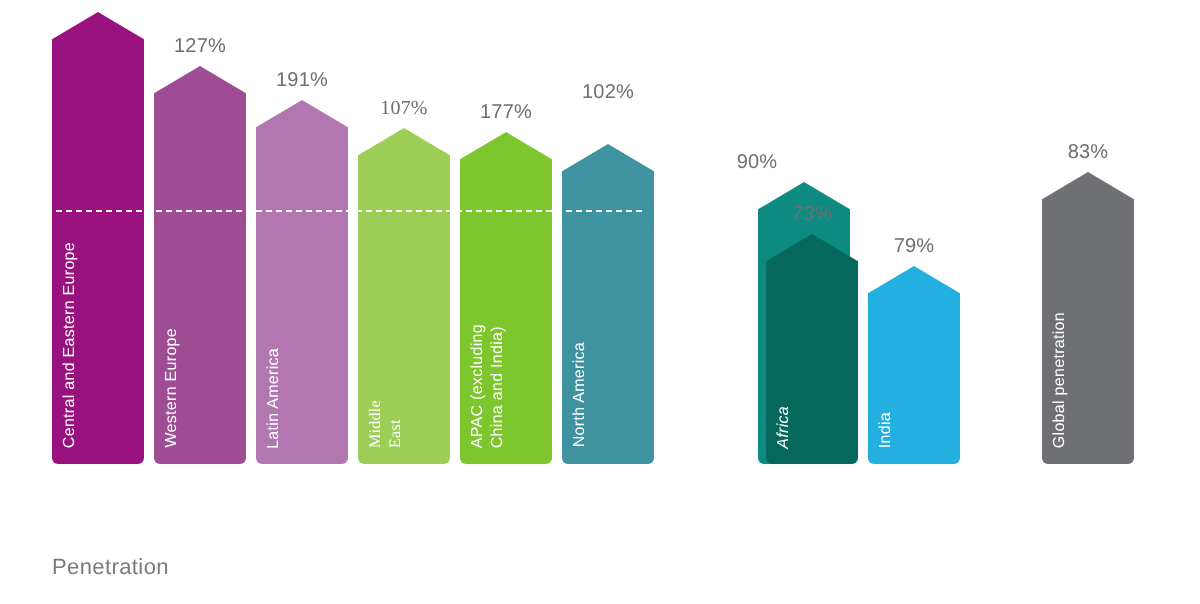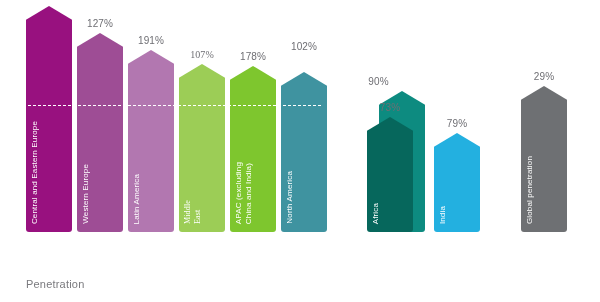--- a/index.html
+++ b/index.html
@@ -137,21 +137,21 @@
         <div class="bar-shape" style="height: 168px;">
           <div class="bar-body" style="height: 146px; background: rgb(156, 205, 86);"></div>
           <div class="bar-head" style="background: rgb(156, 205, 86);"></div>
           <div class="bar-label-wrap">
             <div class="bar-label-text">Middle
 East</div>
           </div>
         </div>
       </div>
       <div class="bar-group" style="left: 230px; bottom: 40px; height: 166px;">
-        <div class="bar-value" style="bottom: 170px;">178%</div>
+        <div class="bar-value" style="bottom: 170px;">177%</div>
         <div class="bar-shape" style="height: 166px;">
           <div class="bar-body" style="height: 144px; background: rgb(126, 198, 46);"></div>
           <div class="bar-head" style="background: rgb(126, 198, 46);"></div>
           <div class="bar-label-wrap">
             <div class="bar-label-text">APAC (excluding
 China and India)</div>
           </div>
         </div>
       </div>
       <div class="bar-group" style="left: 281px; bottom: 40px; height: 160px;">
@@ -167,42 +167,42 @@
       <div class="bar-group" style="left: 332px; bottom: 40px; height: 141px; padding-left: 47px;">
         <div class="bar-value" style="bottom: 145px;">90%</div>
         <div class="bar-shape" style="height: 141px;">
           <div class="bar-body" style="height: 119px; background: rgb(13, 139, 128);"></div>
           <div class="bar-head" style="background: rgb(13, 139, 128);"></div>
           <div class="bar-label-wrap">
             <div class="bar-label-text">China</div>
           </div>
         </div>
       </div>
-      <div class="bar-group" style="left: 367px; bottom: 40px; height: 115px;">
+      <div class="bar-group" style="left: 383px; bottom: 40px; height: 115px; font-style: italic;">
         <div class="bar-value" style="bottom: 119px;">73%</div>
         <div class="bar-shape" style="height: 115px;">
           <div class="bar-body" style="height: 93px; background: rgb(6, 103, 92);"></div>
           <div class="bar-head" style="background: rgb(6, 103, 92);"></div>
           <div class="bar-label-wrap">
             <div class="bar-label-text">Africa</div>
           </div>
         </div>
       </div>
       <div class="bar-group" style="left: 434px; bottom: 40px; height: 99px;">
         <div class="bar-value" style="bottom: 103px;">79%</div>
         <div class="bar-shape" style="height: 99px;">
           <div class="bar-body" style="height: 77px; background: rgb(35, 176, 224);"></div>
           <div class="bar-head" style="background: rgb(35, 176, 224);"></div>
           <div class="bar-label-wrap">
             <div class="bar-label-text">India</div>
           </div>
         </div>
       </div>
       <div class="bar-group" style="left: 521px; bottom: 40px; height: 146px;">
-        <div class="bar-value" style="bottom: 150px;">29%</div>
+        <div class="bar-value" style="bottom: 150px;">83%</div>
         <div class="bar-shape" style="height: 146px;">
           <div class="bar-body" style="height: 124px; background: rgb(110, 112, 115);"></div>
           <div class="bar-head" style="background: rgb(110, 112, 115);"></div>
           <div class="bar-label-wrap">
             <div class="bar-label-text">Global penetration</div>
           </div>
         </div>
       </div>
     </div>
   <div id="reference-line" style="left: 28px; width: 293px; top: 105px;"></div>

